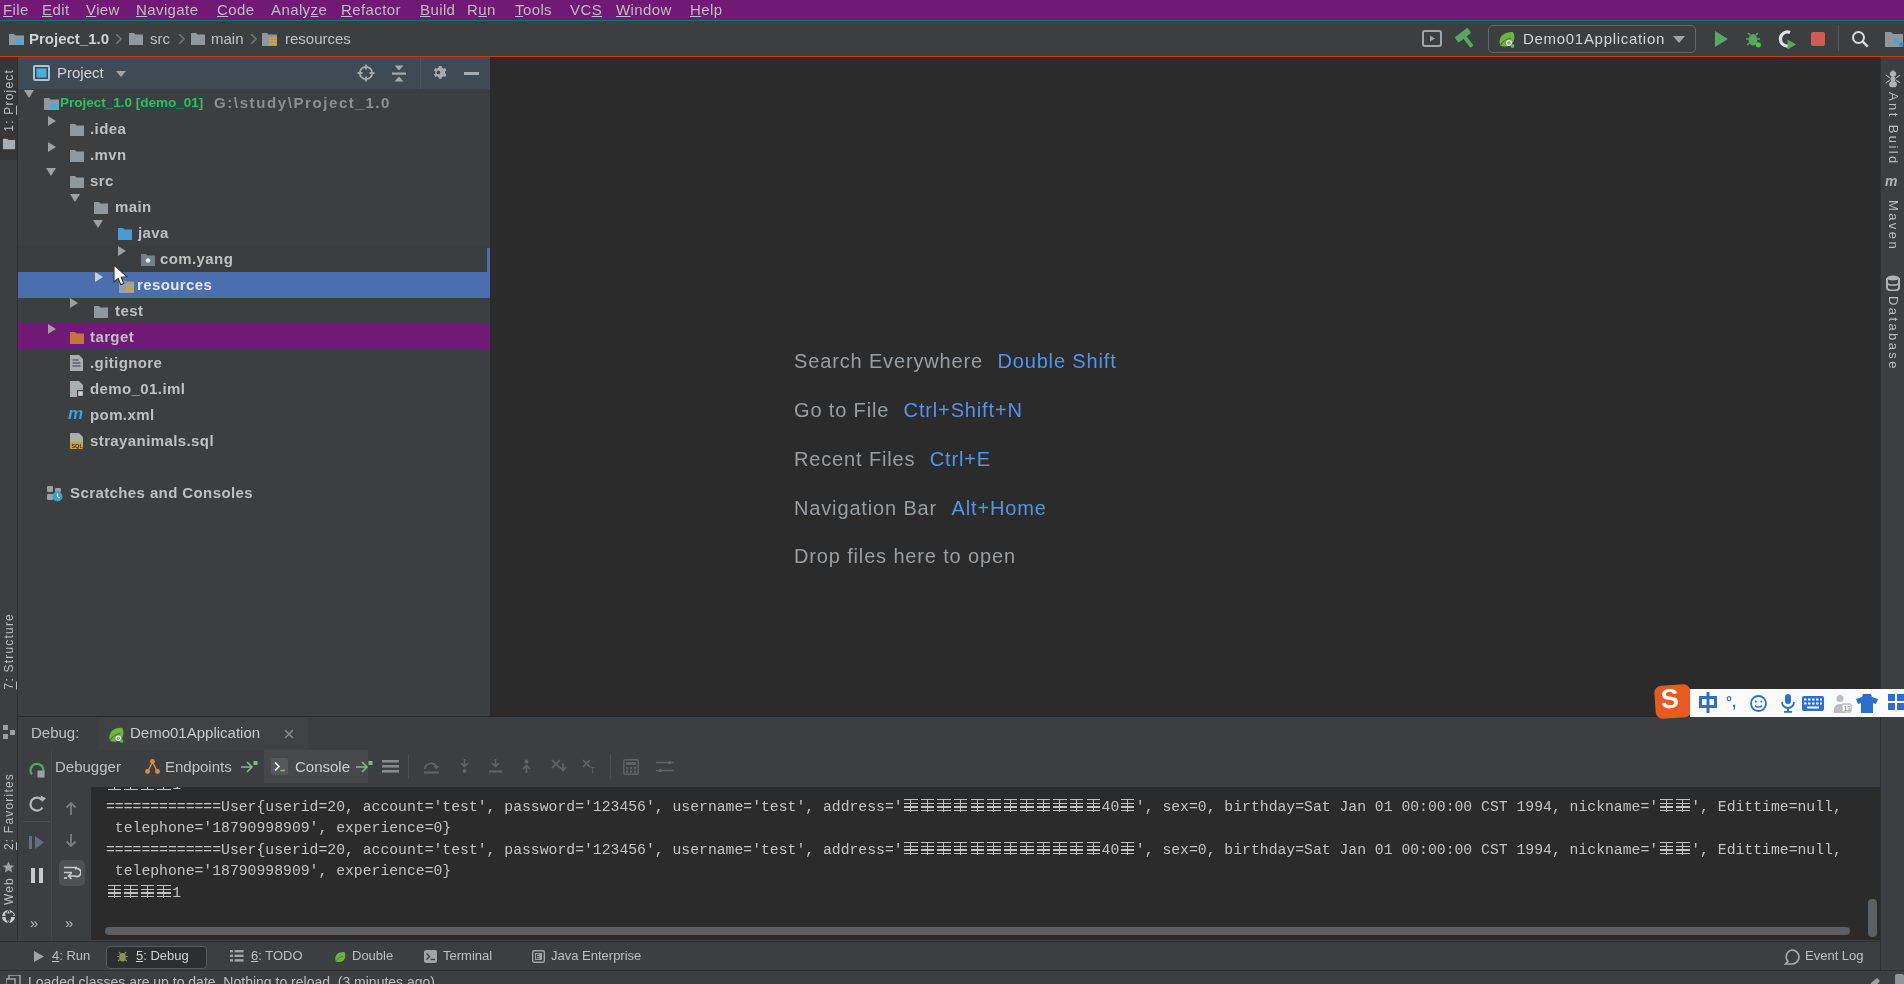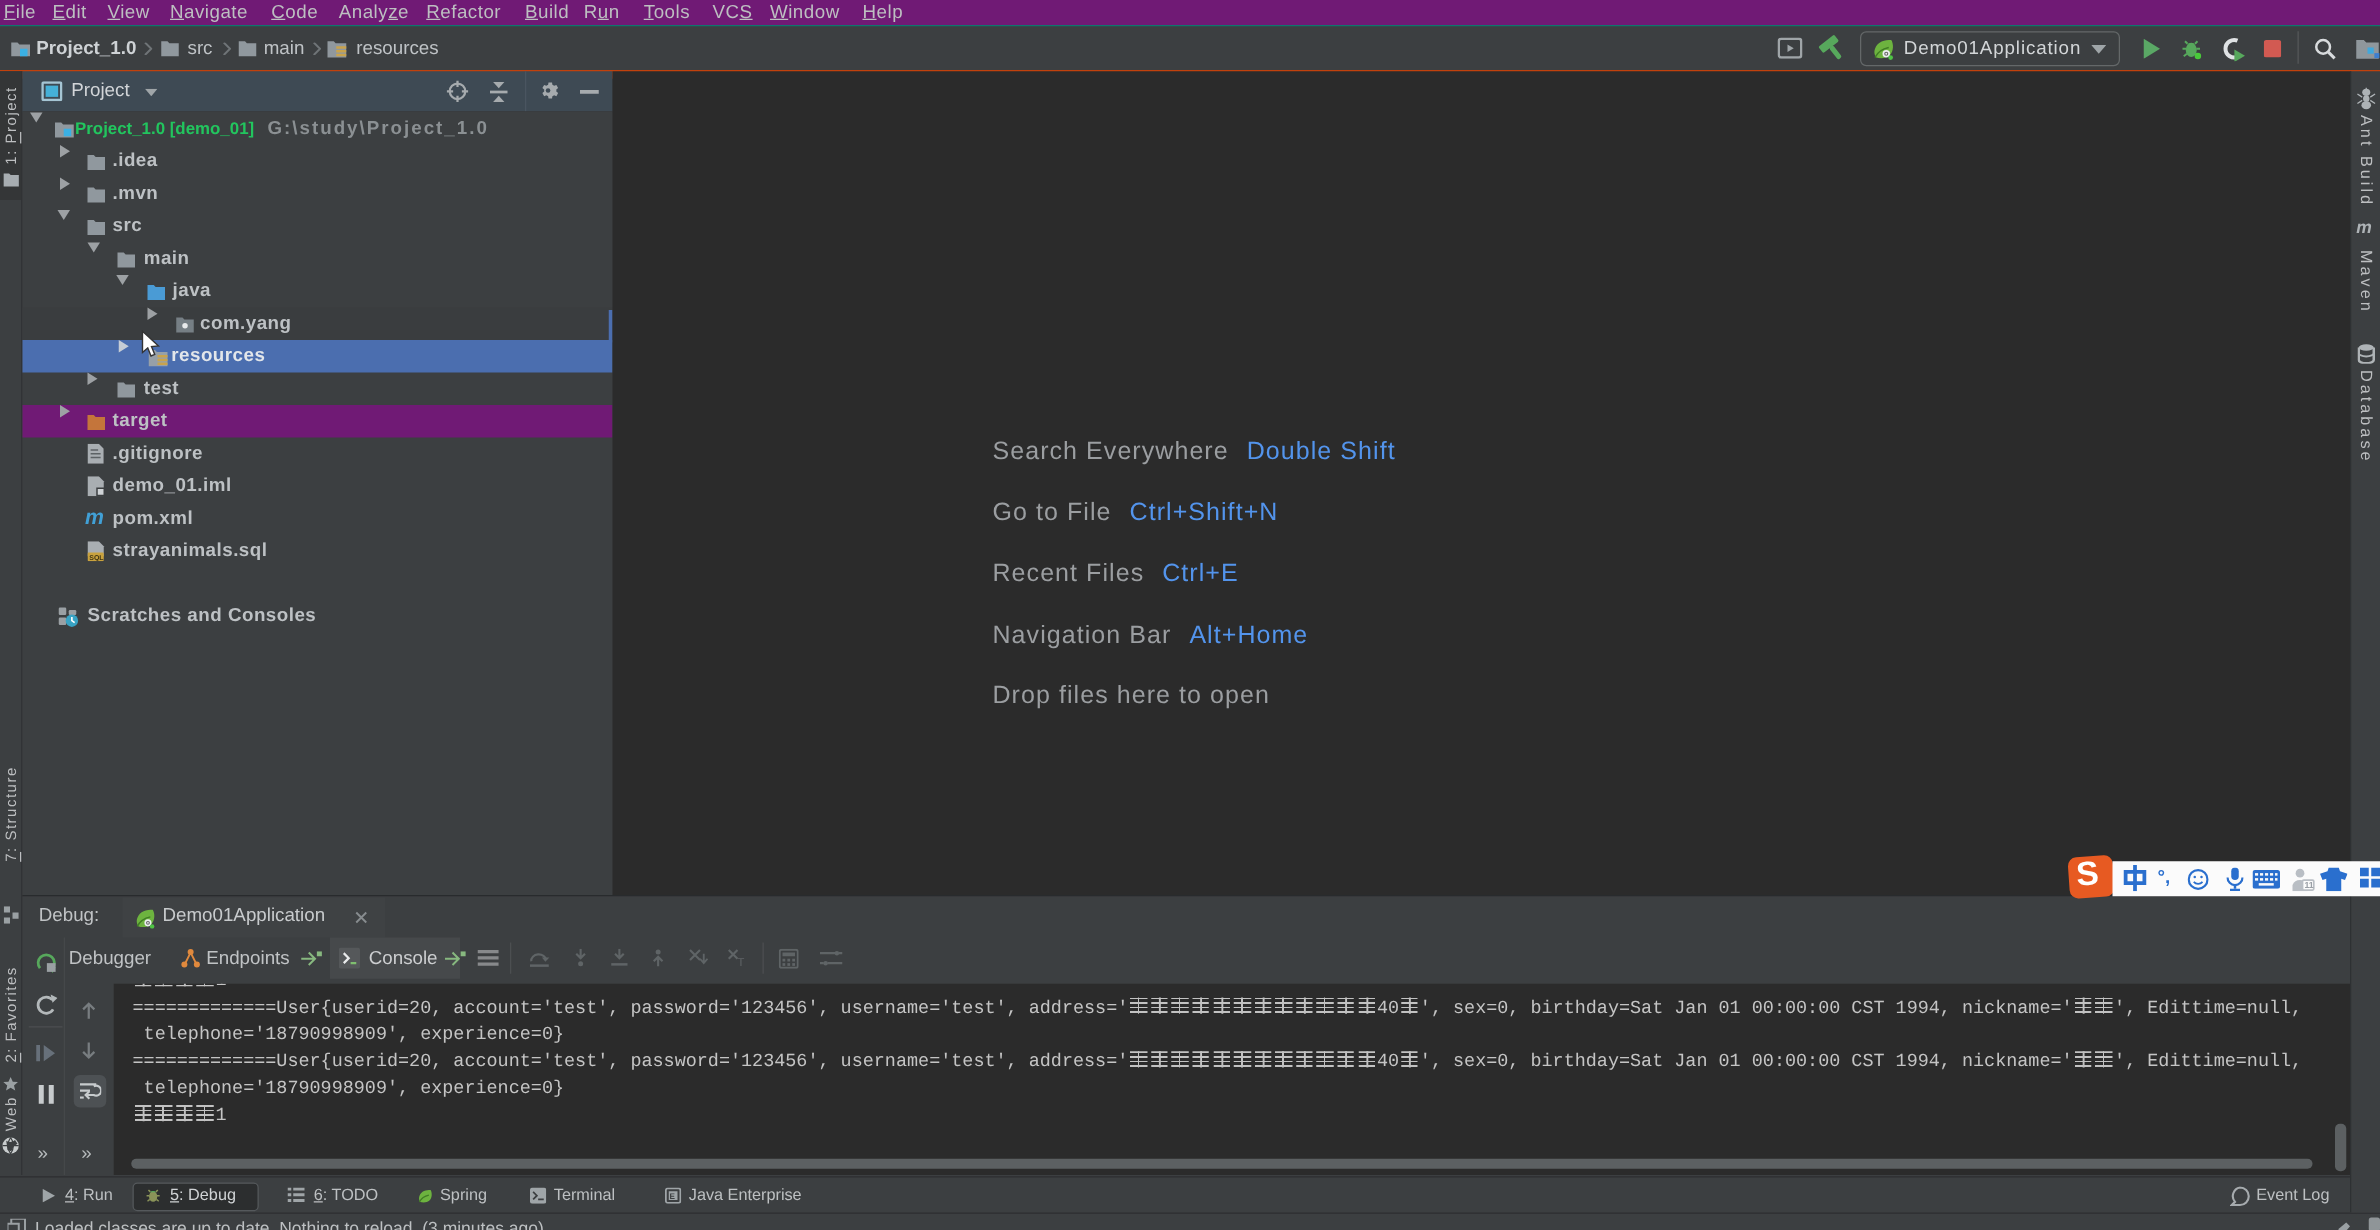--- a/index.html
+++ b/index.html
@@ -497,21 +497,21 @@
         <rect x="4.6" y="4.6" width="9" height="2.4"></rect>
         <rect x="0" y="9.2" width="3" height="2.4"></rect>
         <rect x="4.6" y="9.2" width="9" height="2.4"></rect>
       </g>
     </svg>
   <span class="bbitem" style="left:251px"><u>6</u>: TODO</span>
   <svg class="icon" style="left:333px;top:8px" width="14" height="13" viewBox="0 0 19 19">
       <path d="M16 3c-5 0-11 1-13 7-1.5 4 1 7 1 7 3 1 8 1 11-2s3-9 1-12z" fill="#6db33f"></path>
       <path d="M3 17c2-4 6-7 11-8" stroke="#3f7d24" stroke-width="1.4" fill="none"></path>
     </svg>
-  <span class="bbitem" style="left:352px">Spring</span>
+  <span class="bbitem" style="left:352px">Double</span>
   <svg class="icon" style="left:424px;top:8px" width="13" height="13" viewBox="0 0 13 13">
       <rect width="13" height="13" rx="2" fill="#9fa5a8"></rect>
       <path d="M2.5 3.5l3 3-3 3" stroke="#3c3f41" stroke-width="1.4" fill="none"></path>
       <path d="M6.5 9.5H11" stroke="#3c3f41" stroke-width="1.4"></path>
     </svg>
   <span class="bbitem" style="left:443px">Terminal</span>
   <svg class="icon" style="left:532px;top:8px" width="13" height="13" viewBox="0 0 13 13">
       <rect x="0.7" y="0.7" width="11.6" height="11.6" rx="1.5" fill="none" stroke="#9fa5a8" stroke-width="1.4"></rect>
       <rect x="3" y="3" width="7" height="7" fill="#9fa5a8"></rect>
       <text x="3.6" y="9.3" font-size="6.5" fill="#3c3f41" font-family="Liberation Sans" font-weight="bold">E</text>

